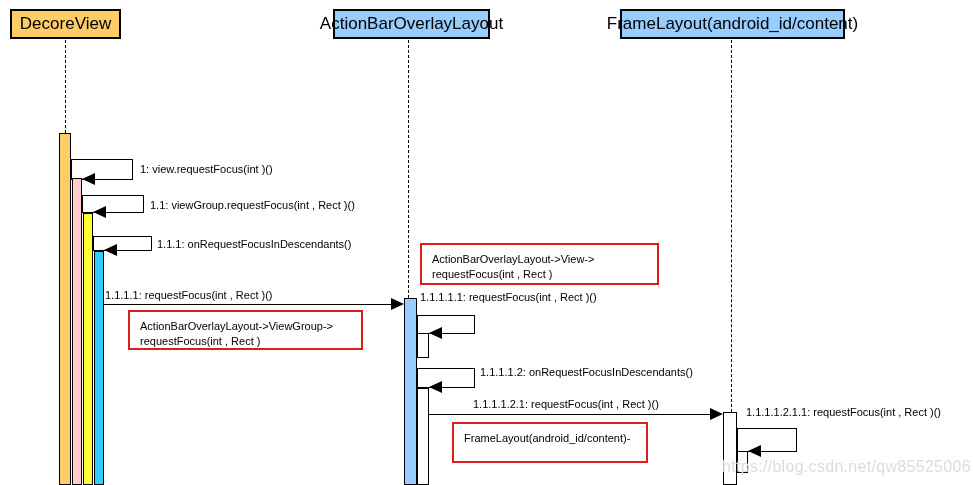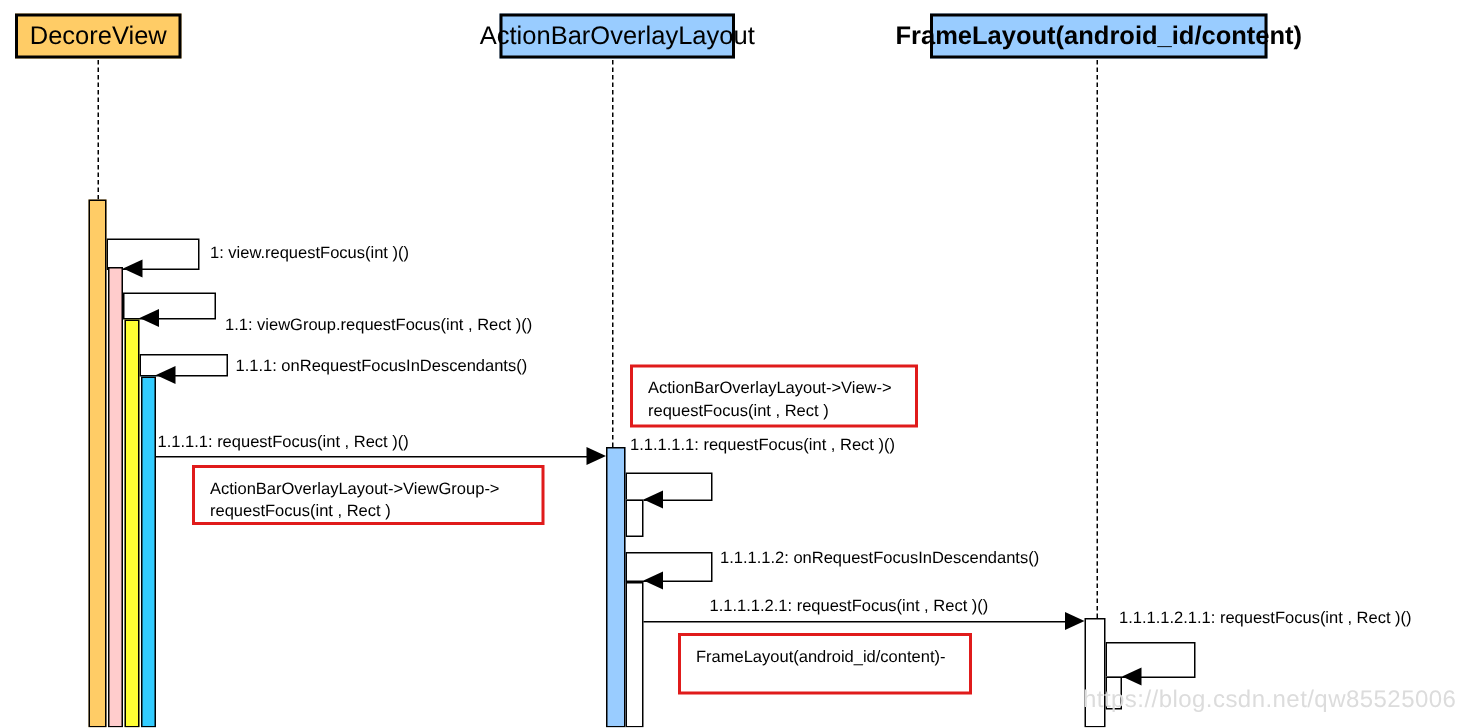--- a/index.html
+++ b/index.html
@@ -34,41 +34,41 @@
   }
   .wm{position:absolute;font-size:16px;color:#DCDCDC;white-space:nowrap;z-index:7;letter-spacing:.3px;}
 </style>
 </head>
 <body>
 
 <div id="canvas">
 
   <div class="hdr hdr-orange" style="left:10px;width:111px;">DecoreView</div>
   <div class="hdr hdr-blue" style="left:333px;width:157px;">ActionBarOverlayLayout</div>
-  <div class="hdr hdr-blue" style="left:620px;width:225px;font-weight:bold;">FrameLayout(android_id/content)</div>
+  <div class="hdr hdr-blue" style="left:620px;width:225px;">FrameLayout(android_id/content)</div>
 
   <div class="lifeline" style="left:65px;top:40px;height:93px;"></div>
   <div class="lifeline" style="left:408px;top:40px;height:258px;"></div>
   <div class="lifeline" style="left:731px;top:40px;height:372px;"></div>
 
   <div class="loop" style="left:71px;top:159px;width:62px;height:21px;"></div>
   <div class="loop" style="left:82px;top:195px;width:62px;height:18px;"></div>
   <div class="loop" style="left:93px;top:236px;width:59px;height:15px;"></div>
 
   <div class="act act-orange" style="left:59px;top:133px;width:12px;height:352px;"></div>
   <div class="act act-pink" style="left:72px;top:178px;width:10px;height:307px;"></div>
   <div class="act act-yellow" style="left:83px;top:213px;width:10px;height:272px;"></div>
   <div class="act act-cyan" style="left:94px;top:251px;width:10px;height:234px;"></div>
 
   <div class="arrL" style="left:82px;top:173px;"></div>
   <div class="arrL" style="left:93px;top:206px;"></div>
   <div class="arrL" style="left:104px;top:244px;"></div>
 
   <div class="lbl" style="left:140px;top:163px;">1: view.requestFocus(int )()</div>
-  <div class="lbl" style="left:150px;top:199px;margin-top:12px;">1.1: viewGroup.requestFocus(int , Rect )()</div>
+  <div class="lbl" style="left:150px;top:199px;">1.1: viewGroup.requestFocus(int , Rect )()</div>
   <div class="lbl" style="left:157px;top:238px;">1.1.1: onRequestFocusInDescendants()</div>
 
   <div class="msgline" style="left:104px;top:304px;width:289px;"></div>
   <div class="arrR" style="left:391px;top:298px;"></div>
   <div class="lbl" style="left:105px;top:289px;width:290px;">1.1.1.1: requestFocus(int , Rect )()</div>
 
   <div class="loop" style="left:417px;top:315px;width:58px;height:19px;"></div>
   <div class="loop" style="left:417px;top:368px;width:58px;height:20px;"></div>
 
   <div class="act act-blue" style="left:404px;top:298px;width:13px;height:187px;"></div>
@@ -84,21 +84,21 @@
   <div class="msgline" style="left:429px;top:414px;width:282px;"></div>
   <div class="arrR" style="left:710px;top:408px;"></div>
   <div class="lbl" style="left:473px;top:398px;">1.1.1.1.2.1: requestFocus(int , Rect )()</div>
 
   <div class="loop" style="left:737px;top:428px;width:60px;height:24px;"></div>
   <div class="act act-white" style="left:723px;top:412px;width:14px;height:73px;"></div>
   <div class="act act-white" style="left:737px;top:451px;width:11px;height:22px;"></div>
   <div class="arrL" style="left:748px;top:445px;"></div>
   <div class="lbl" style="left:746px;top:406px;">1.1.1.1.2.1.1: requestFocus(int , Rect )()</div>
 
-  <div class="note" style="left:420px;top:243px;width:192px;height:42px;">
+  <div class="note" style="left:420px;top:243px;width:239px;height:42px;">
     <div>ActionBarOverlayLayout-&gt;View-&gt;</div>
     <div>requestFocus(int , Rect )</div>
   </div>
   <div class="note" style="left:128px;top:310px;width:235px;height:40px;">
     <div>ActionBarOverlayLayout-&gt;ViewGroup-&gt;</div>
     <div>requestFocus(int , Rect )</div>
   </div>
   <div class="note" style="left:452px;top:422px;width:196px;height:41px;">
     <div>FrameLayout(android_id/content)-</div>
   </div>

